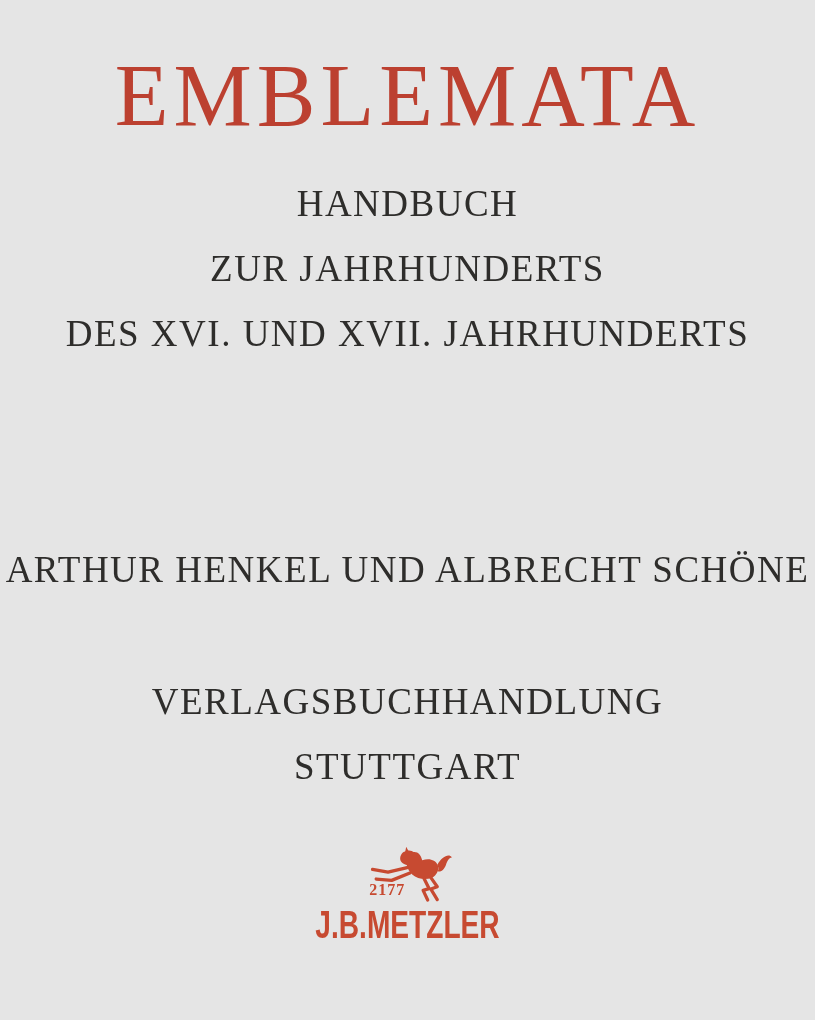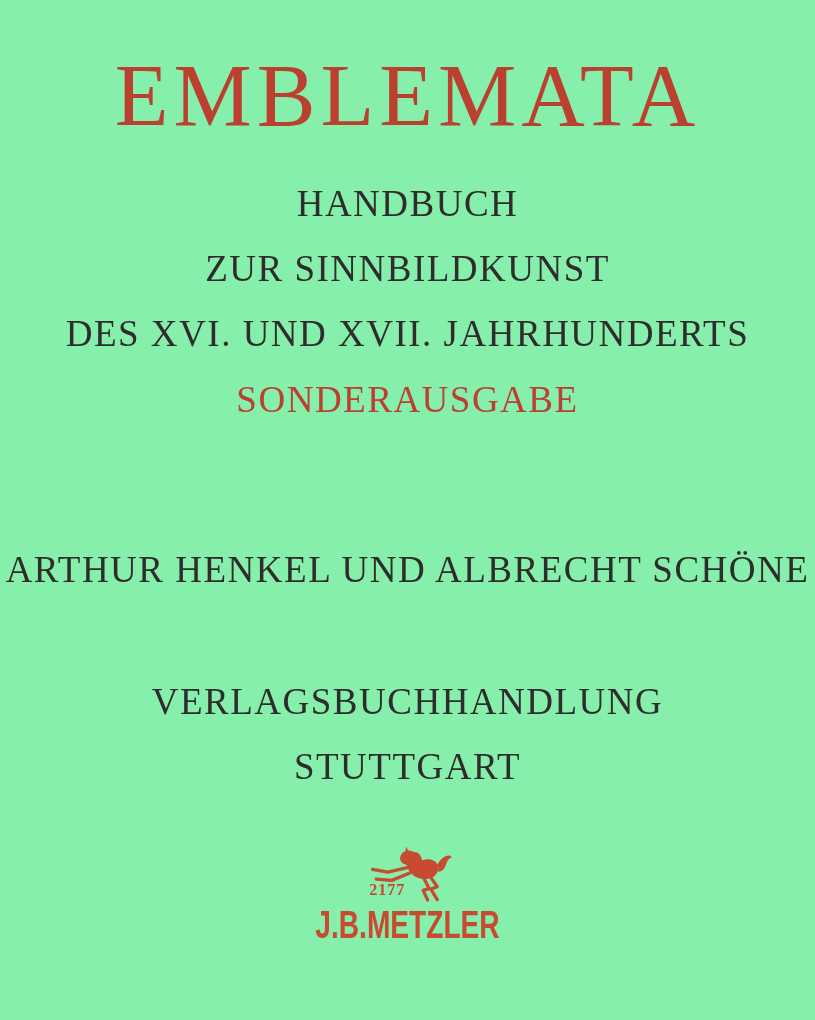--- a/index.html
+++ b/index.html
@@ -1,21 +1,21 @@
 <!DOCTYPE html>
 <html><head>
 <meta charset="utf-8">
 <style>
   html, body { margin: 0; padding: 0; background: #9a9a9a; }
   .page {
     position: relative;
     width: 815px;
     height: 1020px;
     margin: 0 auto;
-    background: #86efac;
+    background: #e5e5e5;
     overflow: hidden;
     font-family: "Liberation Serif", serif;
   }
   .line {
     position: absolute;
     left: 0;
     width: 100%;
     text-align: center;
     line-height: 1;
     white-space: nowrap;
@@ -82,25 +82,24 @@
 </style>
 </head>
 <body>
 
 <div class="page">
 
   <h1 class="line title">EMBLEMATA</h1>
 
   <div class="line caps t-sub1">HANDBUCH</div>
 
-  <div class="line caps t-sub2">ZUR SINNBILDKUNST</div>
+  <div class="line caps t-sub2">ZUR JAHRHUNDERTS</div>
 
   <div class="line caps t-sub3">DES XVI. UND XVII. JAHRHUNDERTS</div>
 
-  <div class="line caps red t-ed1">SONDERAUSGABE</div>
 
 
 
   <div class="line caps t-eds">ARTHUR HENKEL UND ALBRECHT SCHÖNE</div>
 
 
   <div class="line caps t-pub2">VERLAGSBUCHHANDLUNG</div>
 
   <div class="line caps t-pub3">STUTTGART</div>
 

